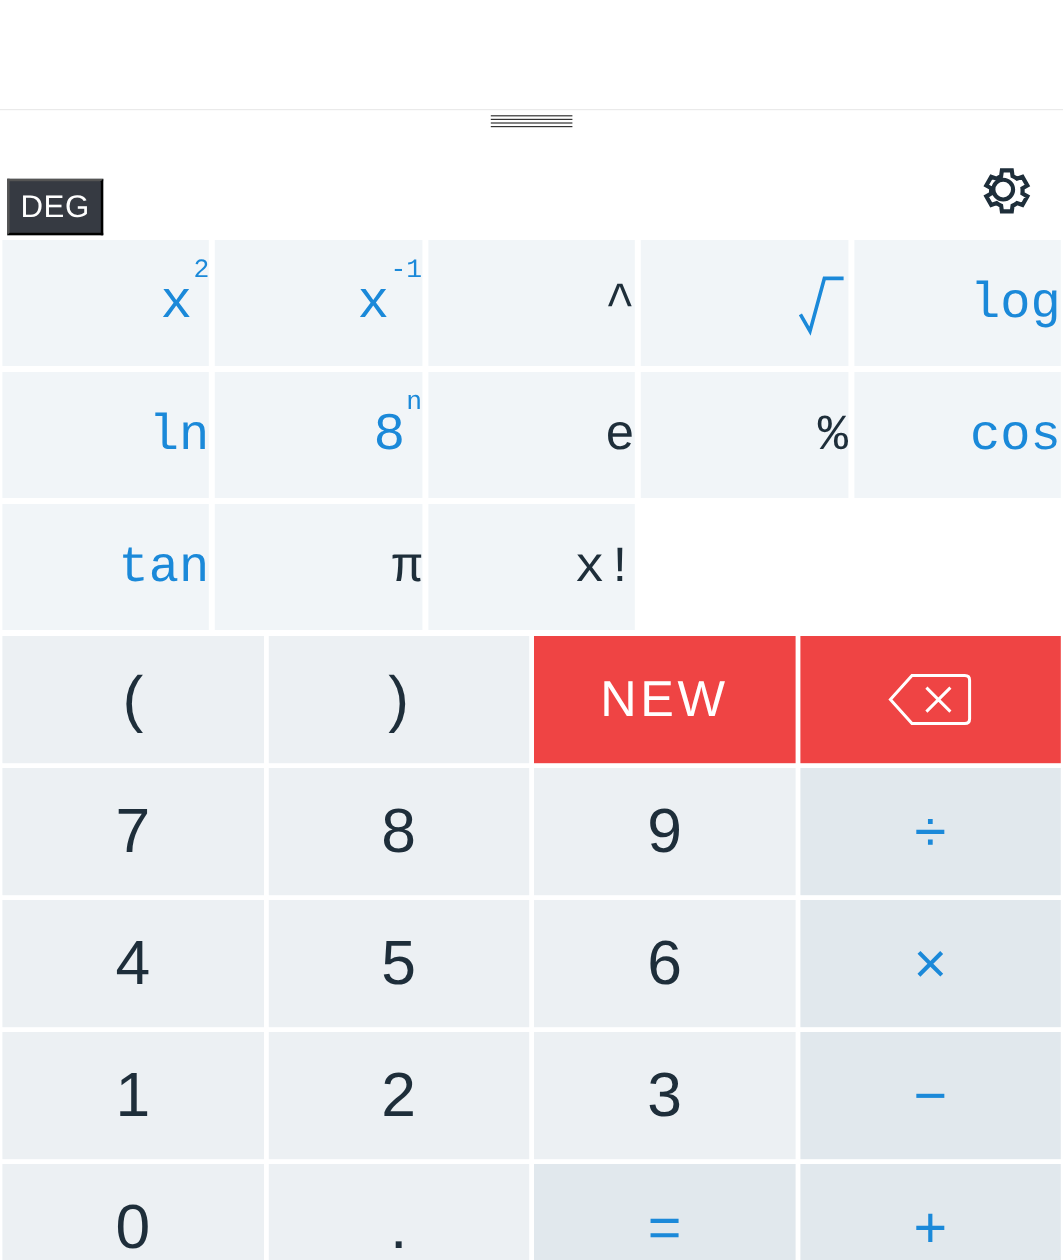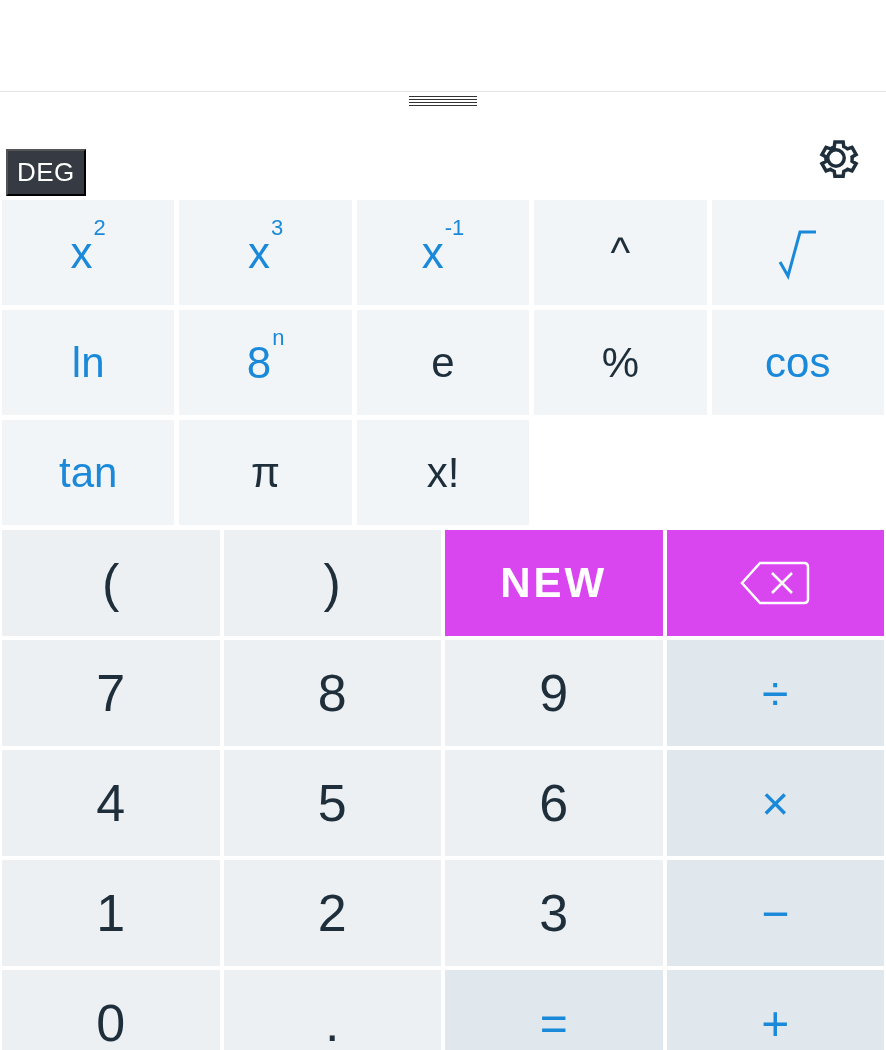--- a/index.html
+++ b/index.html
@@ -75,23 +75,24 @@
       padding: 0 2px;
       background: #fff;
     }
     .fn-btn {
       background: #f1f5f8;
       border: none;
       font-size: 42px;
       color: #1b89d9;
       display: flex;
       align-items: center;
-      justify-content: center;
+      justify-content: flex-end;
       cursor: pointer;
       font-weight: 300;
+      font-family: Liberation Mono, monospace;
     }
     .fn-btn.dark { color: #1e2e3a; font-weight: 400; }
     .fn-btn .sub { position: relative; }
     .fn-btn .base { font-size: 44px; }
     .fn-btn sup { font-size: 22px; position: relative; top: -18px; margin-left: 1px; }
 
     .sqrt-svg { stroke: #1b89d9; stroke-width: 3; fill: none; }
 
     .main-grid {
       margin-top: 5px;
@@ -110,25 +111,25 @@
       justify-content: center;
       cursor: pointer;
       font-weight: 400;
     }
     .main-btn.paren {
       background: #ecf0f3;
       color: #1e2e3a;
       font-weight: 300;
     }
     .main-btn.action {
-      background: #d946ef;
+      background: #ef4444;
       color: #fff;
       font-size: 42px;
       letter-spacing: 3px;
-      font-weight: 700;
+      font-weight: 400;
     }
     .main-btn.digit {
       background: #ecf0f3;
       color: #1e2e3a;
     }
     .main-btn.op {
       background: #e1e8ed;
       color: #1b89d9;
       font-size: 48px;
       font-weight: 300;
@@ -165,32 +166,30 @@
       <path fill="none" stroke="#1e2e3a" stroke-width="1.6" d="M12 8.2a3.8 3.8 0 1 0 0 7.6 3.8 3.8 0 0 0 0-7.6z M19.4 13.5l1.9 1.1-1.9 3.3-2.1-.7a7.7 7.7 0 0 1-1.7 1l-.3 2.2H11.5l-.3-2.2a7.7 7.7 0 0 1-1.7-1l-2.1.7-1.9-3.3 1.9-1.1a7.9 7.9 0 0 1 0-2l-1.9-1.1 1.9-3.3 2.1.7a7.7 7.7 0 0 1 1.7-1l.3-2.2h3.8l.3 2.2a7.7 7.7 0 0 1 1.7 1l2.1-.7 1.9 3.3-1.9 1.1a7.9 7.9 0 0 1 0 2z"></path>
     </svg>
   </button>
 </div>
 
 <div class="fn-grid">
   <button class="fn-btn">
     <span class="sub"><span class="base">x</span><sup>2</sup></span>
   </button>
   <button class="fn-btn">
-    <span class="sub"><span class="base">x</span><sup>3</sup></span>
-  </button>
-  <button class="fn-btn">
     <span class="sub"><span class="base">x</span><sup>-1</sup></span>
   </button>
   <button class="fn-btn dark">^</button>
   <button class="fn-btn">
     <svg width="44" height="54" viewBox="0 0 44 54" class="sqrt-svg">
       <path d="M4 36 L12 50 L24 6 L40 6"></path>
     </svg>
   </button>
 
+  <button class="fn-btn">log</button>
   <button class="fn-btn">ln</button>
   <button class="fn-btn">
     <span class="sub"><span class="base">8</span><sup>n</sup></span>
   </button>
   <button class="fn-btn dark">e</button>
   <button class="fn-btn dark">%</button>
 
   <button class="fn-btn">cos</button>
   <button class="fn-btn">tan</button>
   <button class="fn-btn dark">π</button>

